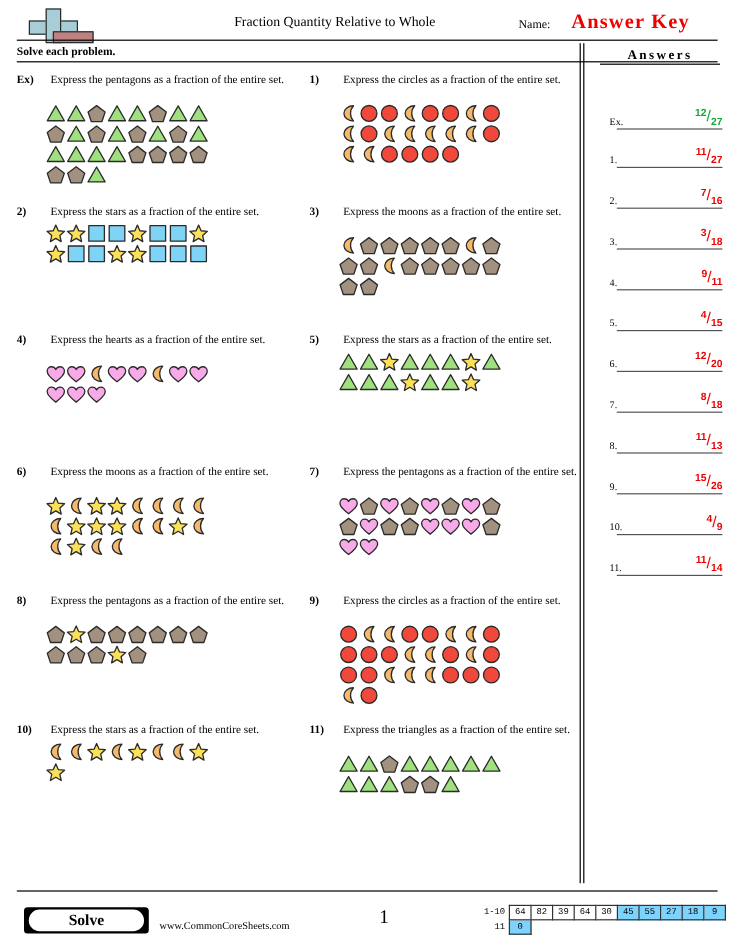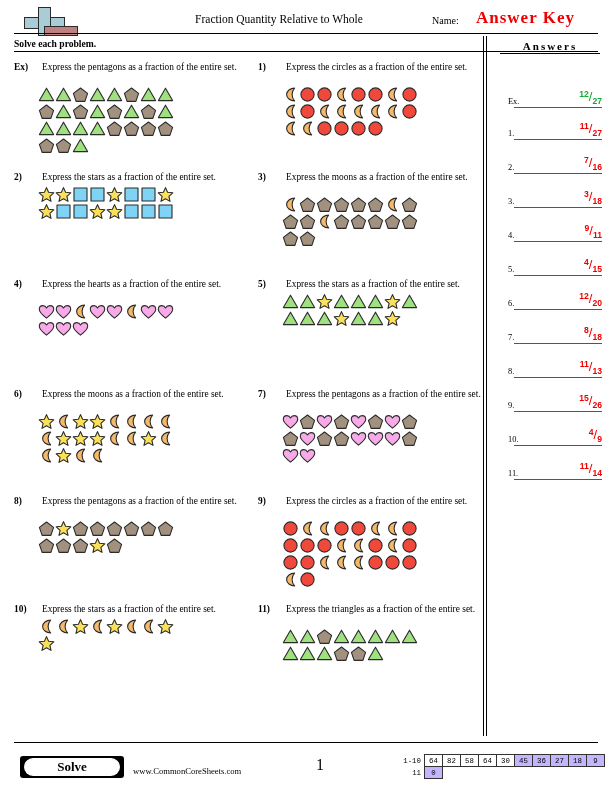--- a/index.html
+++ b/index.html
@@ -59,21 +59,21 @@
   .mathbadge .oval{position:absolute;left:4px;top:2px;width:96px;height:18px;background:#fff;border-radius:9px;}
   .mathbadge .txt{position:absolute;left:4px;top:3px;width:96px;text-align:center;font-size:13px;font-weight:bold;}
   .site{position:absolute;left:133px;top:766px;font-size:8.6px;}
   .pageno{position:absolute;left:316px;top:756px;font-size:16px;}
 
   .scoretbl{position:absolute;left:399px;top:754px;font-size:7.4px;}
   .scoretbl table{border-collapse:collapse;}
   .scoretbl td{width:17px;height:11px;text-align:center;border:1px solid #333;font-size:7.4px;padding:0;font-family:Liberation Mono, monospace;}
   .scoretbl td.lbl{border:none;width:22px;text-align:right;padding-right:3px;}
   .scoretbl td.blank{border:none;}
-  .scoretbl td.hl{background:#c4b5fd;}
+  .scoretbl td.hl{background:#7dd3fc;}
 </style>
 </head>
 <body>
 
 <div class="page">
 
   <div class="header">
     <div class="logo">
       <div class="plus-h"></div>
       <div class="plus-v"></div>
@@ -689,25 +689,25 @@
   </div>
   <div class="site">www.CommonCoreSheets.com</div>
   <div class="pageno">1</div>
   <div class="scoretbl">
     <table id="score-table-el">
         <tbody>
           <tr>
             <td class="lbl">1-10</td>
             <td class="">64</td>
             <td class="">82</td>
-            <td class="">58</td>
+            <td class="">39</td>
             <td class="">64</td>
             <td class="">30</td>
             <td class="hl">45</td>
-            <td class="hl">36</td>
+            <td class="hl">55</td>
             <td class="hl">27</td>
             <td class="hl">18</td>
             <td class="hl">9</td>
           </tr>
           <tr>
             <td class="lbl">11</td>
             <td class="hl">0</td>
             <td class="blank"></td>
             <td class="blank"></td>
             <td class="blank"></td>

